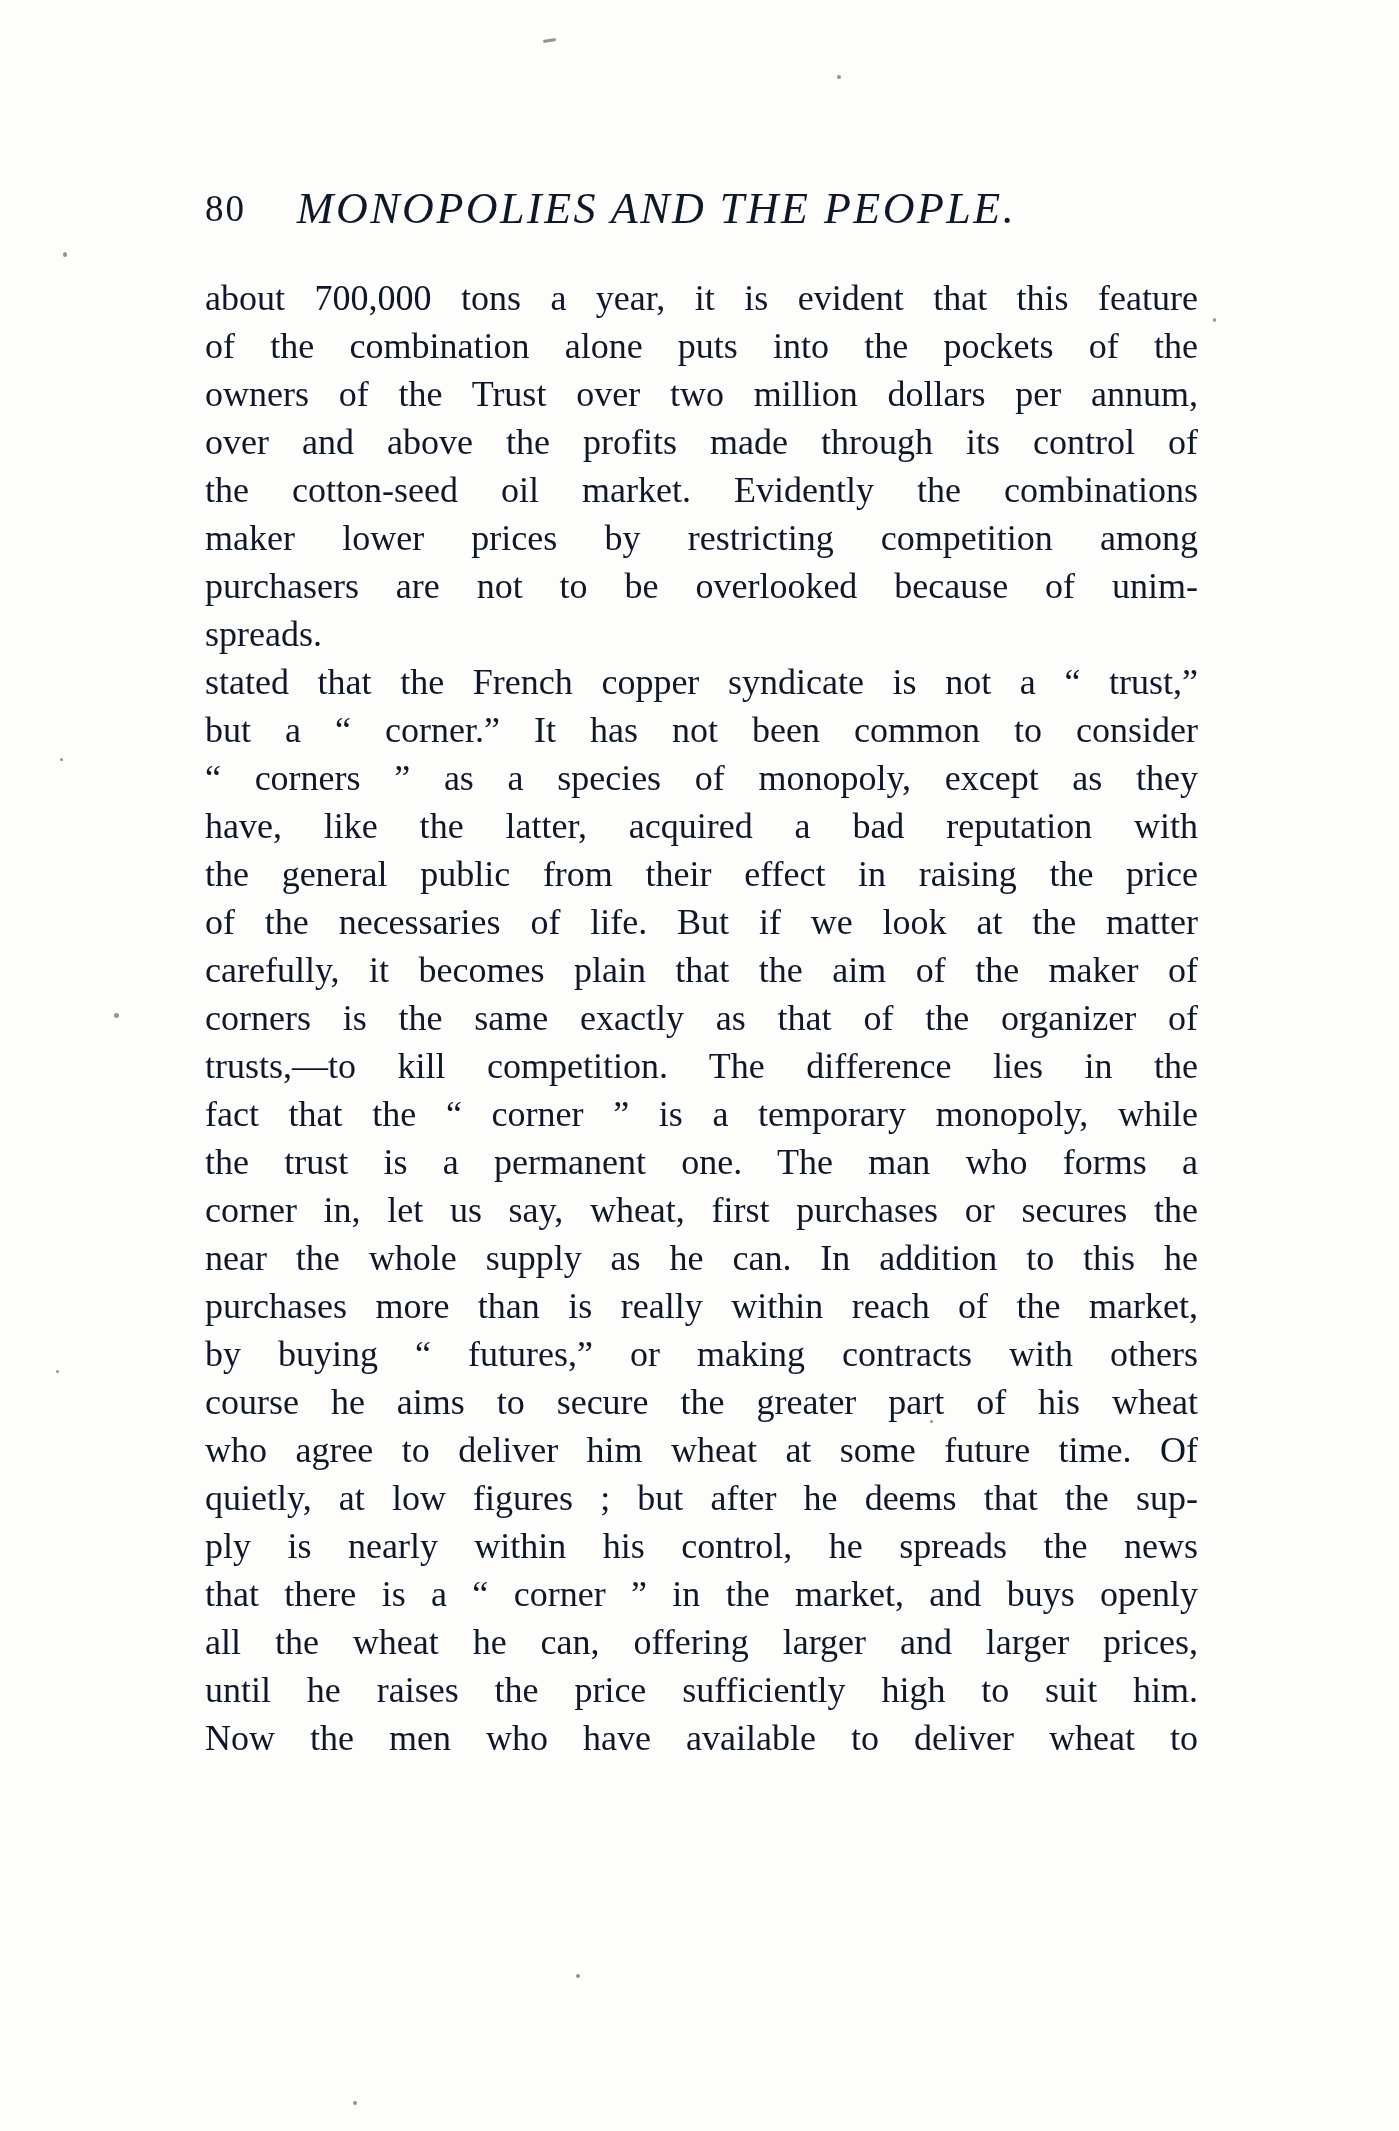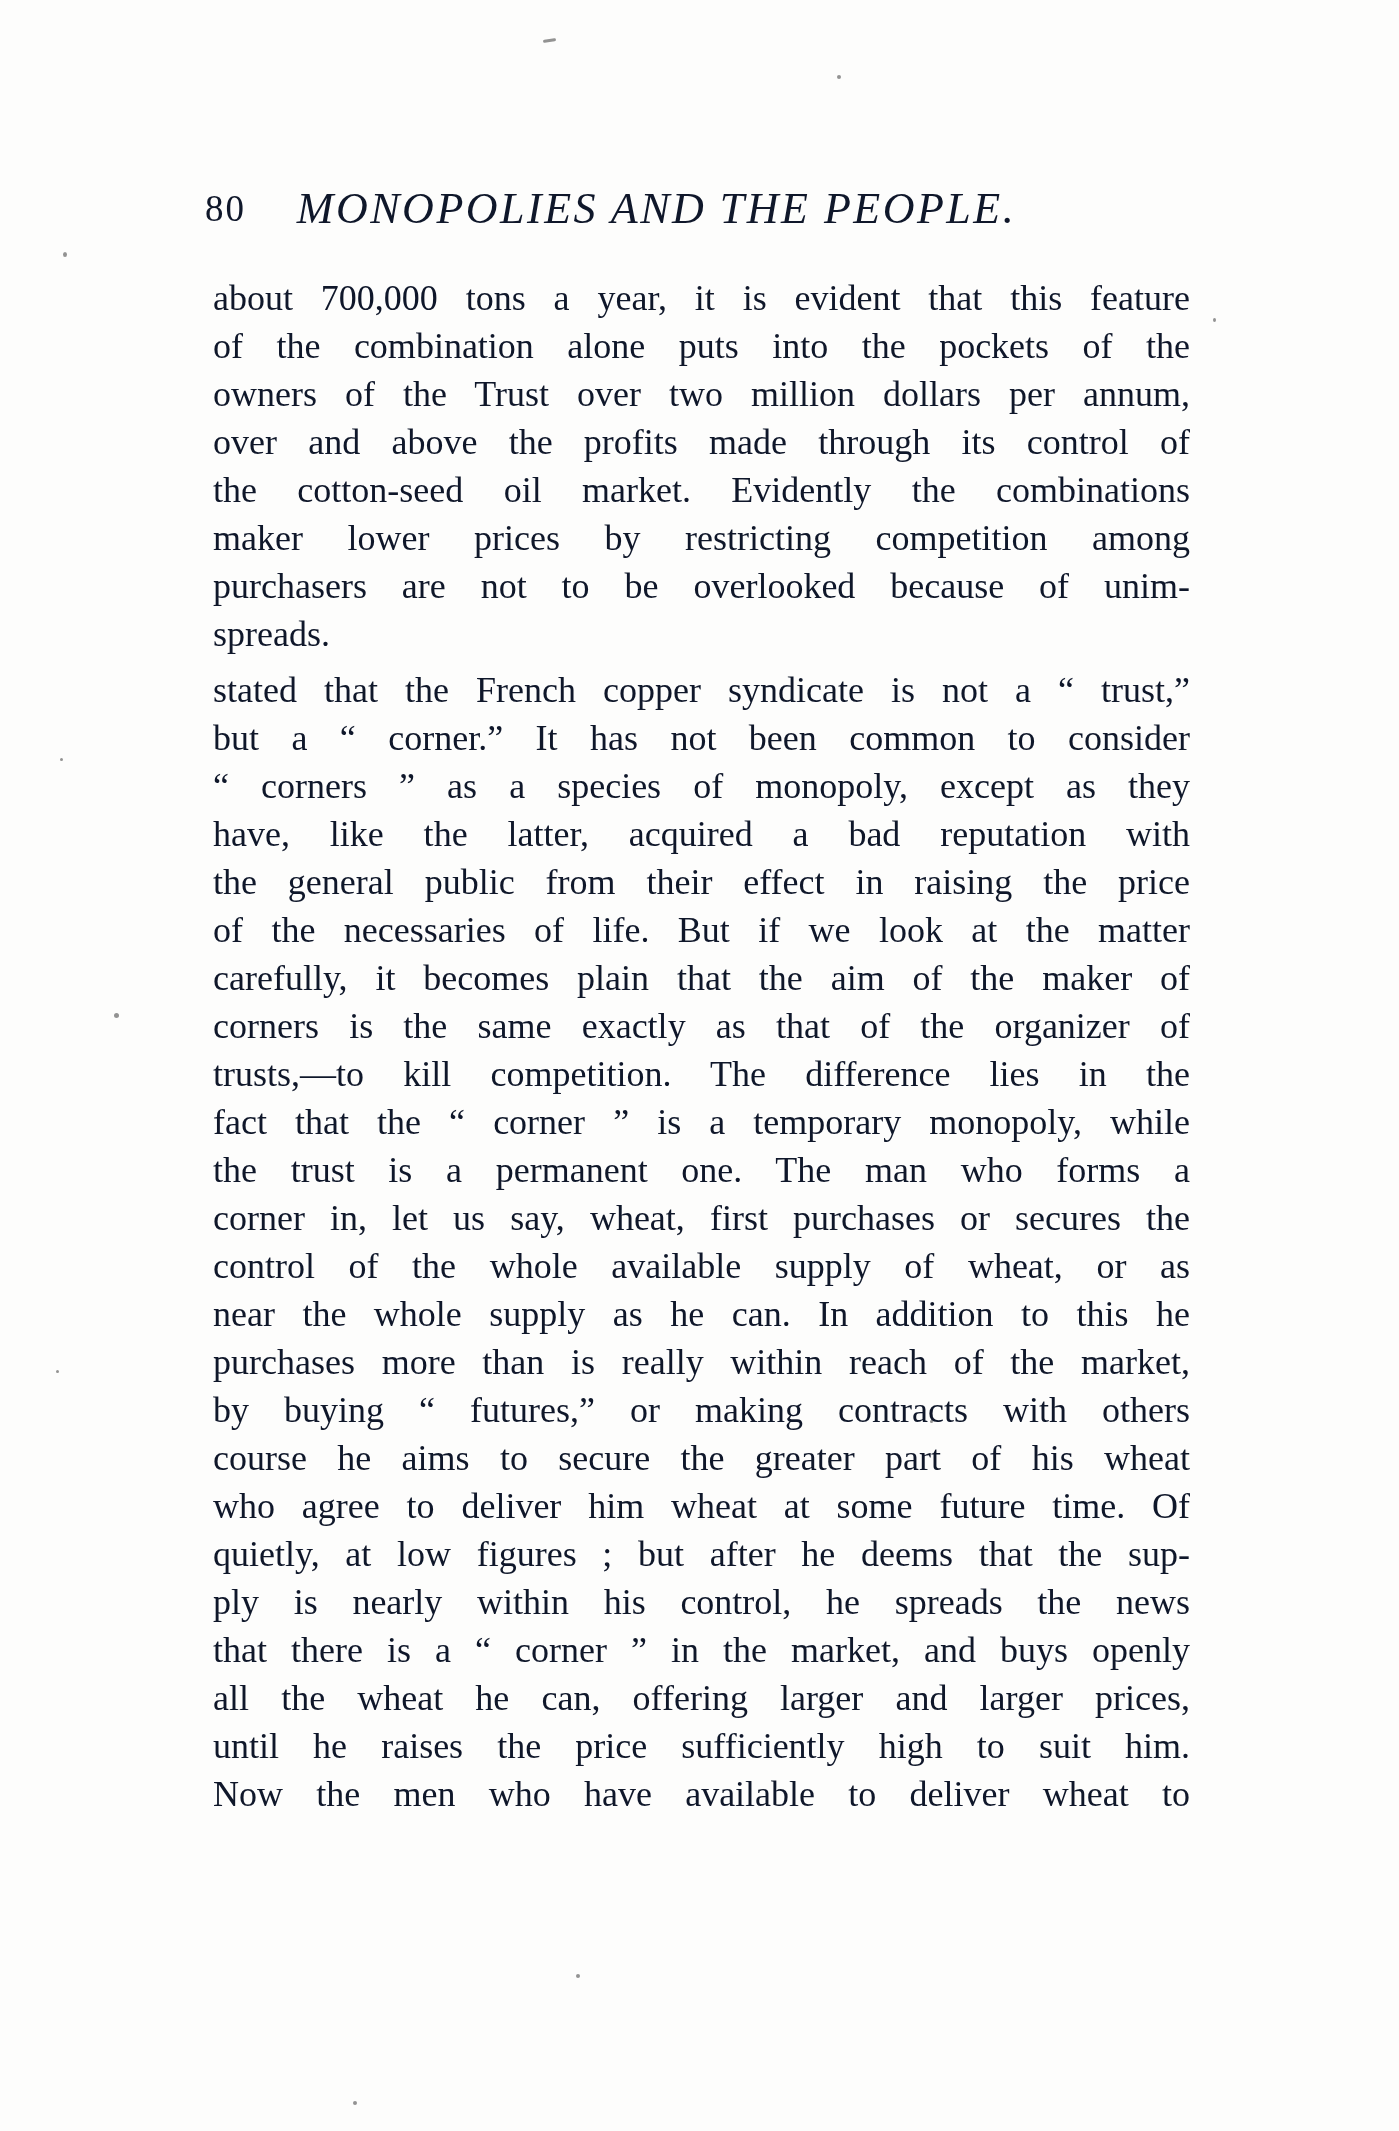--- a/index.html
+++ b/index.html
@@ -39,21 +39,21 @@
   .running-title {
     display: block;
     text-align: center;
     font-style: italic;
     font-size: 44px;
     line-height: 46px;
     letter-spacing: 2.5px;
     transform: translateX(-45px);
     white-space: nowrap;
   }
-  .paragraph { margin: 8px; }
+  .paragraph { margin: 0; }
   .line {
     font-size: 36px;
     line-height: 48px;
     text-align: justify;
     text-align-last: justify;
     word-spacing: 1px;
     white-space: normal;
   }
   .line.indent { text-indent: 46px; }
   .line.endline { text-align-last: left; }
@@ -103,21 +103,20 @@
           <div class="line">“ corners ” as a species of monopoly, except as they</div>
           <div class="line">have, like the latter, acquired a bad reputation with</div>
           <div class="line">the general public from their effect in raising the price</div>
           <div class="line">of the necessaries of life. But if we look at the matter</div>
           <div class="line">carefully, it becomes plain that the aim of the maker of</div>
           <div class="line">corners is the same exactly as that of the organizer of</div>
           <div class="line">trusts,—to kill competition. The difference lies in the</div>
           <div class="line">fact that the “ corner ” is a temporary monopoly, while</div>
           <div class="line">the trust is a permanent one. The man who forms a</div>
           <div class="line">corner in, let us say, wheat, first purchases or secures the</div>
-          <div class="line">control of the whole available supply of wheat, or as</div>
           <div class="line">near the whole supply as he can. In addition to this he</div>
           <div class="line">purchases more than is really within reach of the market,</div>
           <div class="line">by buying “ futures,” or making contracts with others</div>
           <div class="line">course he aims to secure the greater part of his wheat</div>
           <div class="line">who agree to deliver him wheat at some future time. Of</div>
           <div class="line">quietly, at low figures ; but after he deems that the sup-</div>
           <div class="line">ply is nearly within his control, he spreads the news</div>
           <div class="line">that there is a “ corner ” in the market, and buys openly</div>
           <div class="line">all the wheat he can, offering larger and larger prices,</div>
           <div class="line">until he raises the price sufficiently high to suit him.</div>

